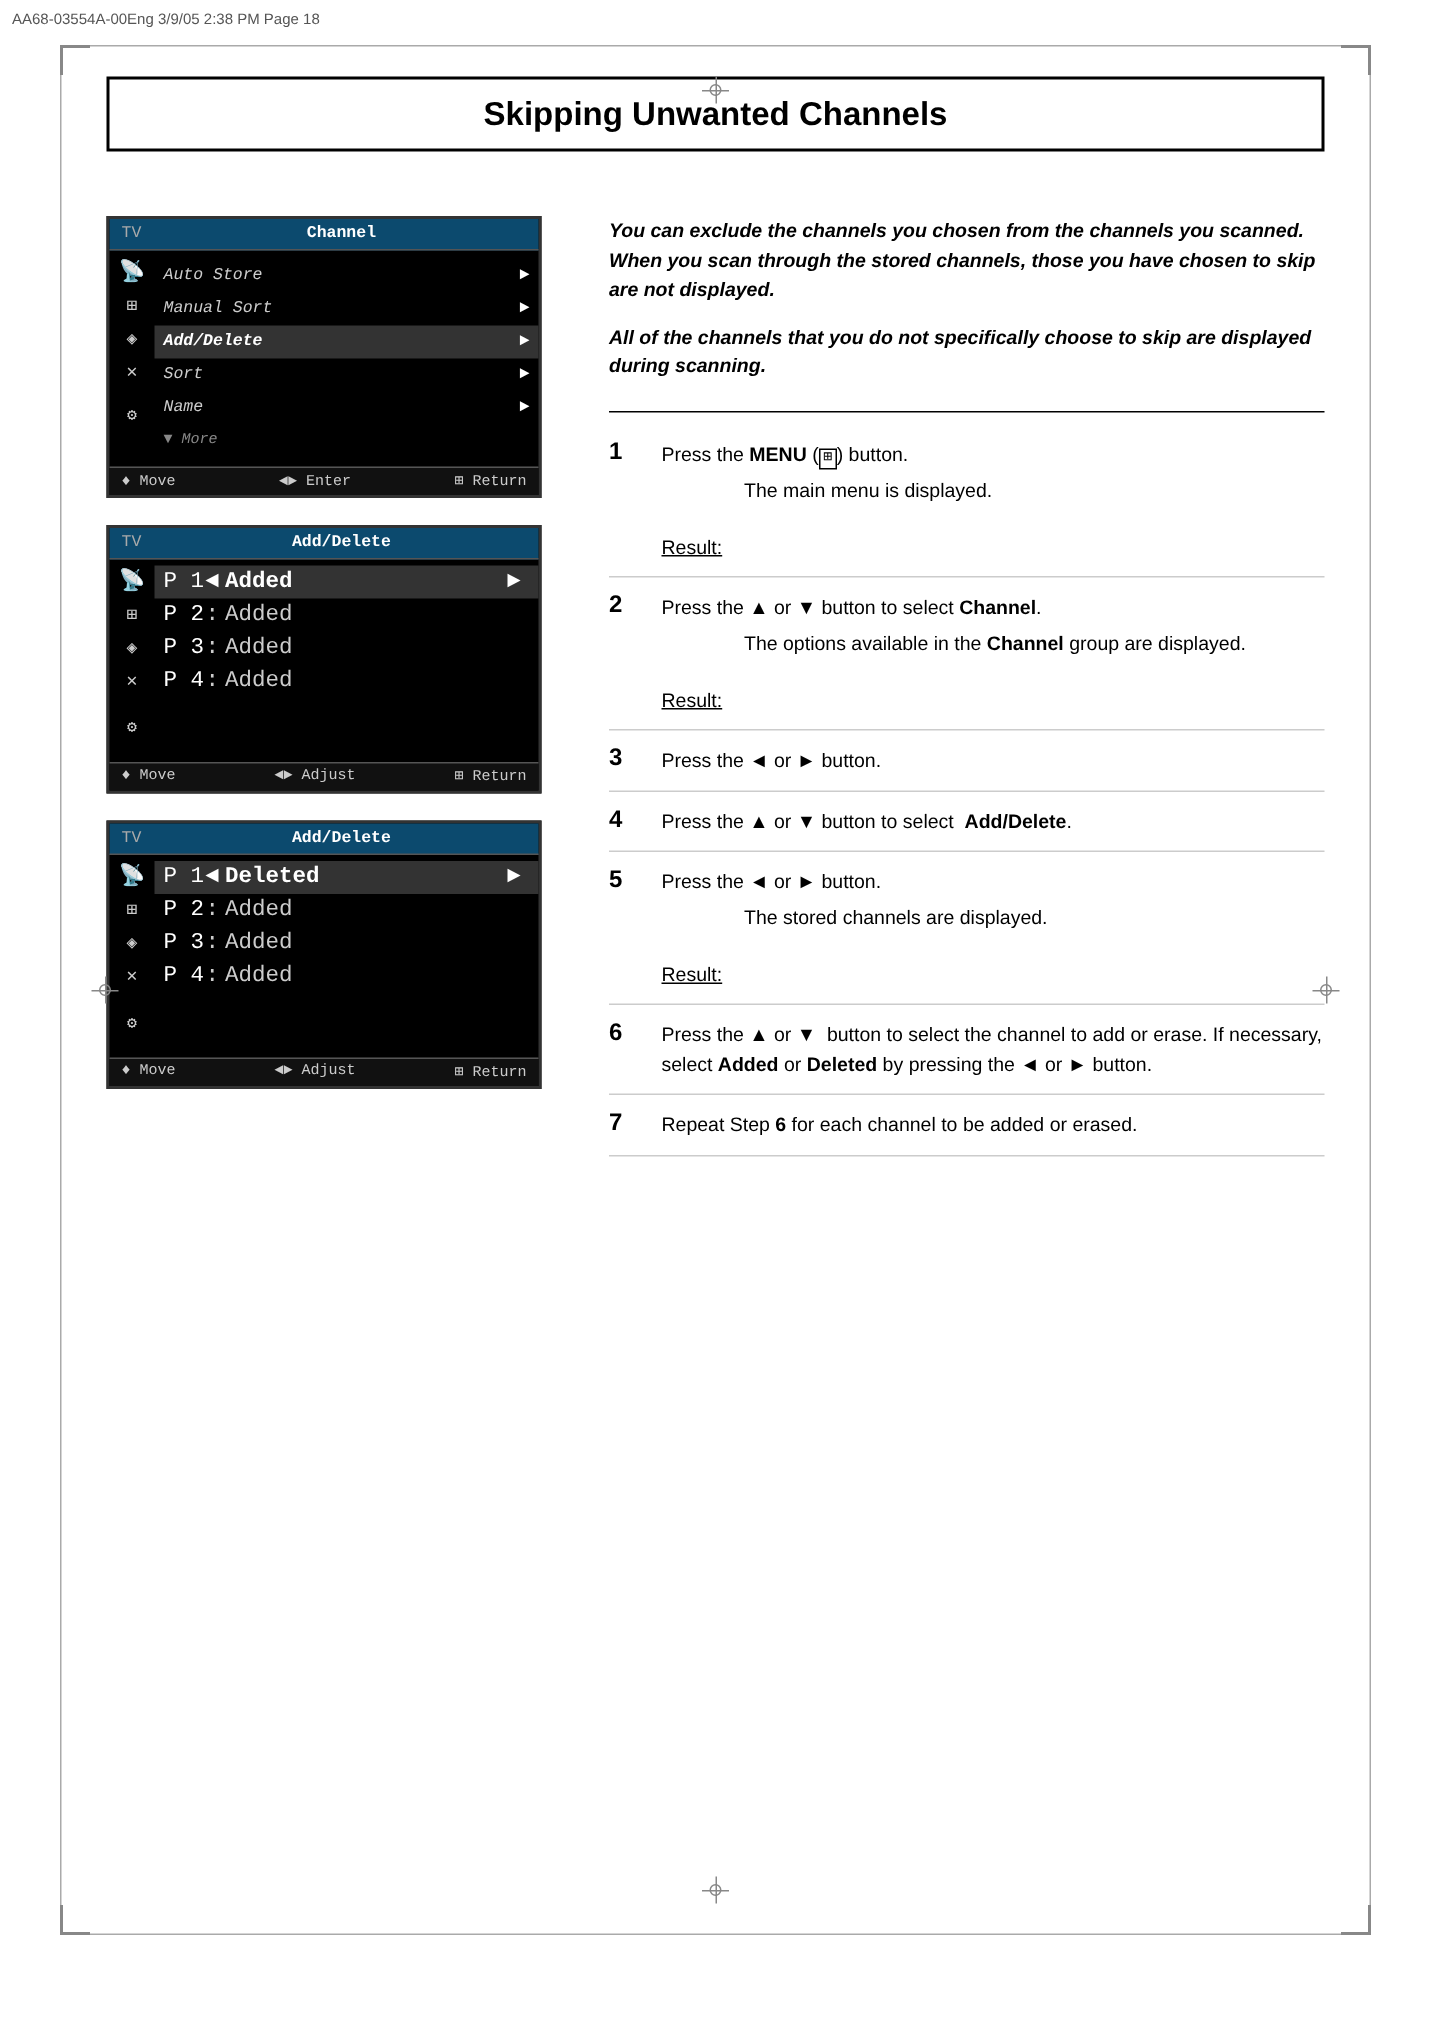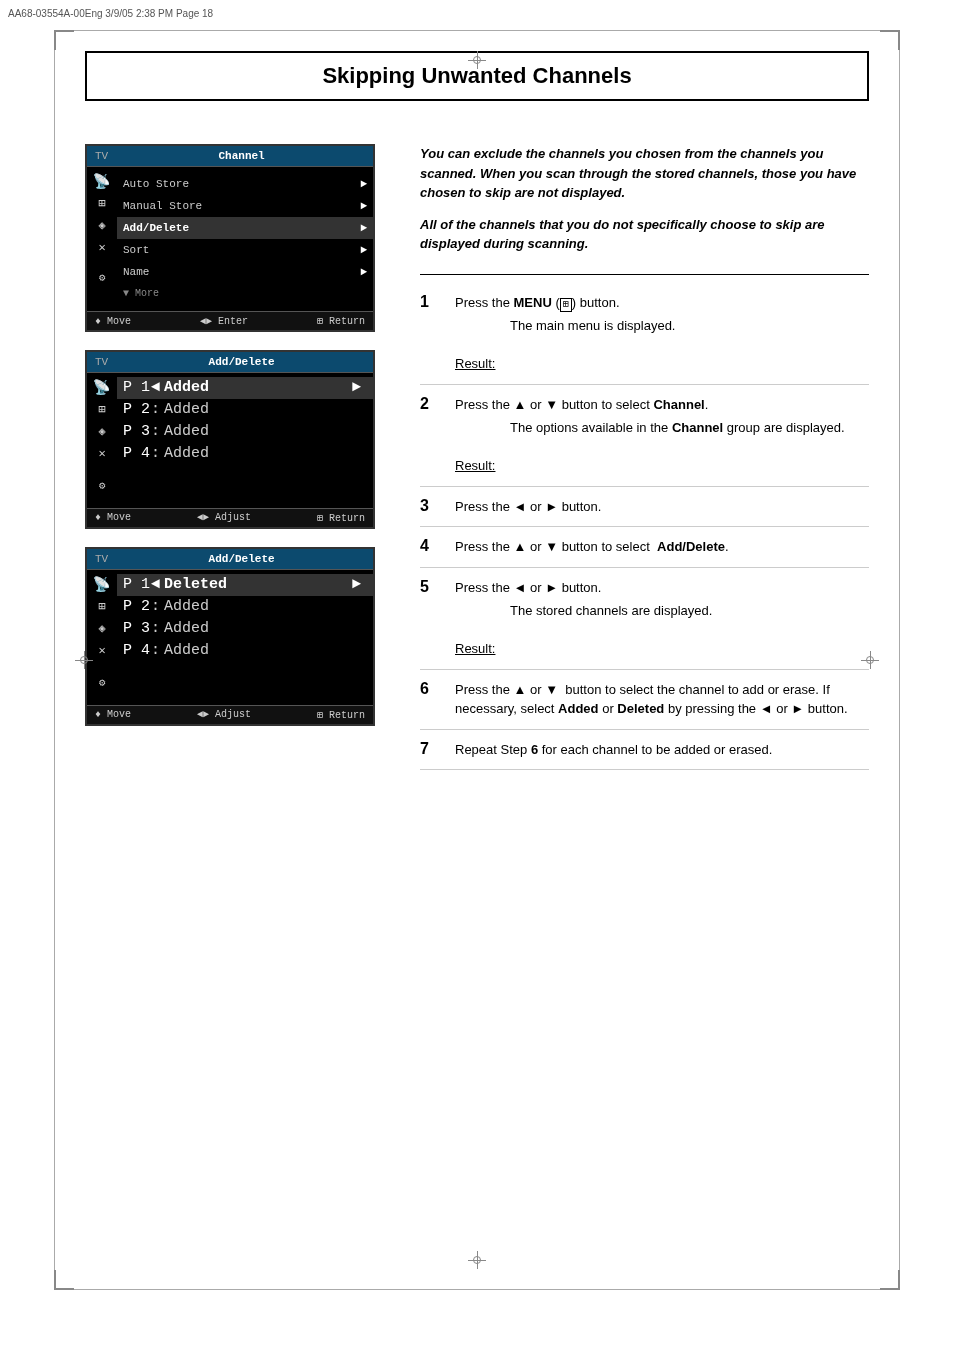--- a/index.html
+++ b/index.html
@@ -8,21 +8,21 @@
       min-height: 1351px;
       background: #fff;
       font-family: Arial, sans-serif;
       font-size: 14px;
       color: #000;
     }
 
     .page-outer {
       width: 954px;
       min-height: 1351px;
-      padding: 30px 54px;
+      padding: 30px 40px;
       position: relative;
     }
 
     
     .page-border {
       border: 1px solid #aaa;
       padding: 20px 30px 40px 30px;
       min-height: 1260px;
       position: relative;
     }
@@ -120,20 +120,21 @@
     }
 
     .tv-item {
       padding: 2px 6px;
       font-size: 11px;
       color: #ccc;
       display: flex;
       align-items: center;
       justify-content: space-between;
       line-height: 18px;
+      font-style: italic;
     }
 
     .tv-item.highlighted {
       background: #333;
       color: #fff;
       font-weight: bold;
     }
 
     .tv-item .item-arrow {
       color: #fff;
@@ -402,21 +403,21 @@
               <div class="tv-icon" style="font-size:12px;">✕</div>
 
               <div class="tv-icon" style="font-size:11px; line-height:2.5em; margin-top:4px">⚙</div>
             </div>
             <div class="tv-items-col">
               <div class="tv-item">
                 <span class="item-text">Auto Store</span>
                   <span class="item-arrow">►</span>
               </div>
               <div class="tv-item">
-                <span class="item-text">Manual Store</span>
+                <span class="item-text">Manual Sort</span>
                   <span class="item-arrow">►</span>
               </div>
               <div class="tv-item highlighted">
                 <span class="item-text">Add/Delete</span>
                   <span class="item-arrow">►</span>
               </div>
               <div class="tv-item">
                 <span class="item-text">Sort</span>
                   <span class="item-arrow">►</span>
               </div>

